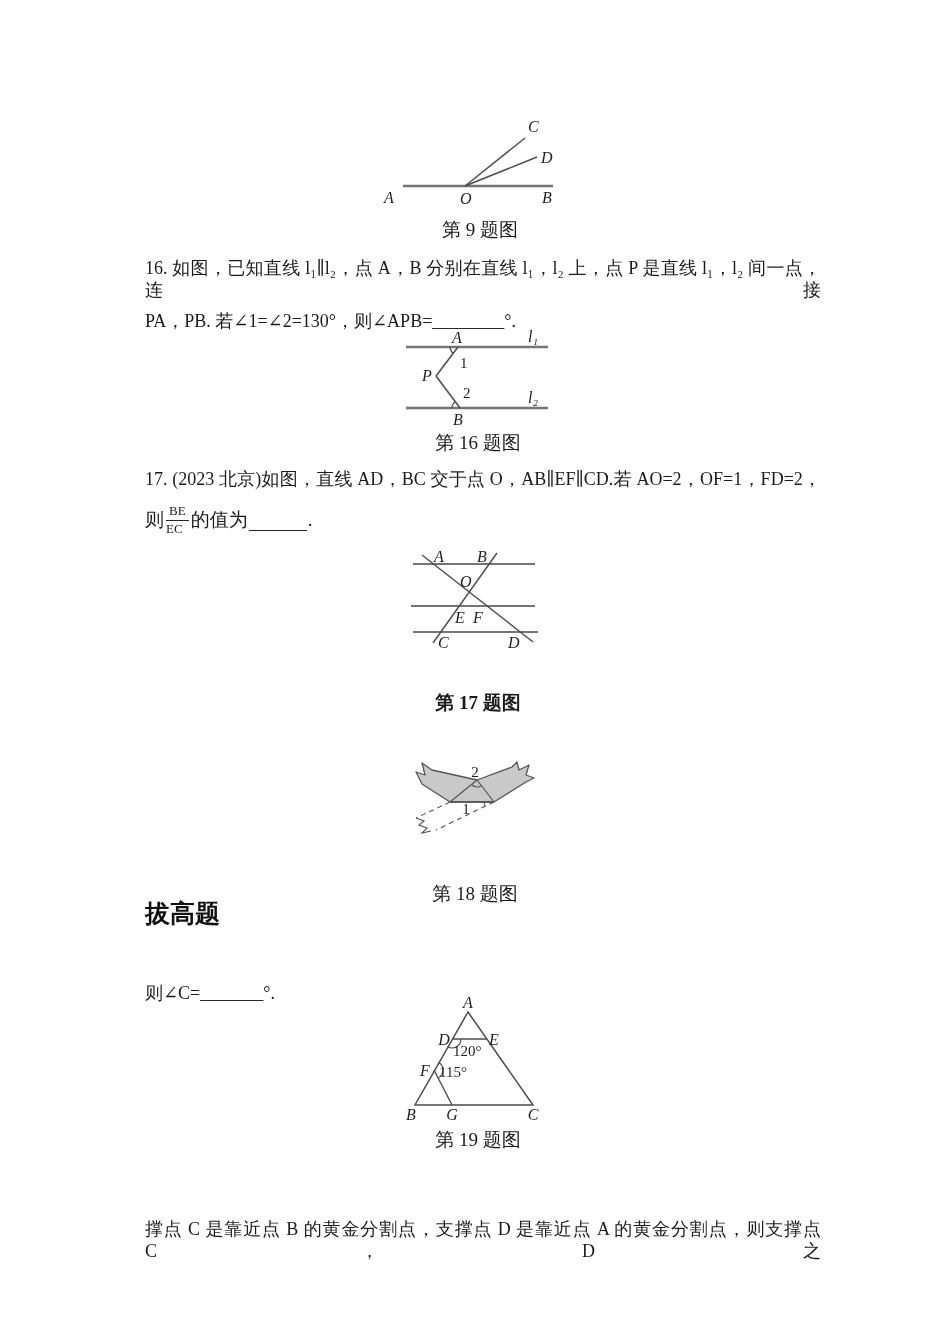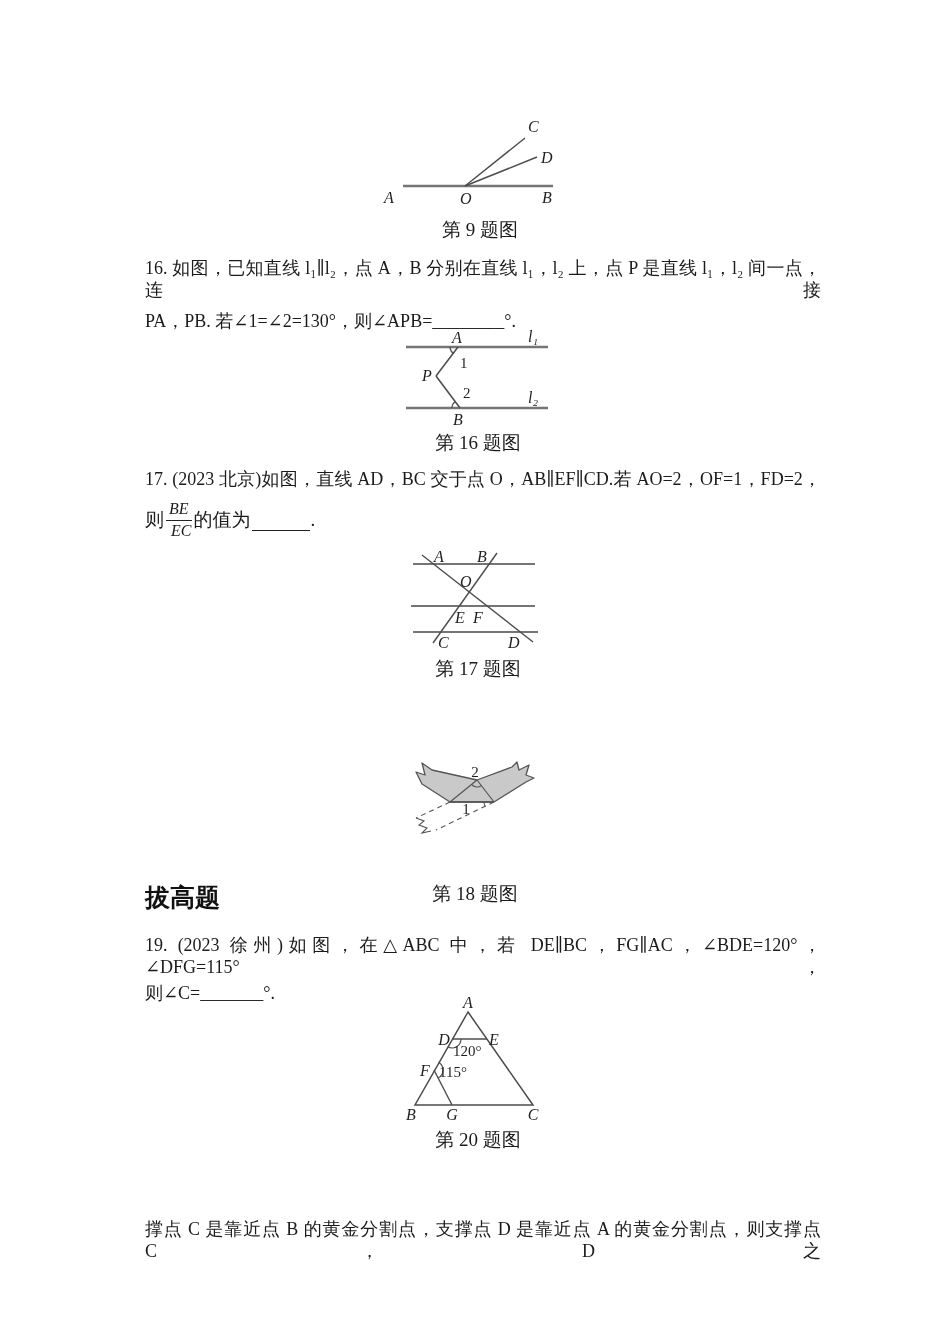--- a/index.html
+++ b/index.html
@@ -31,34 +31,34 @@
   .fig{position:absolute;}
   .fig svg{display:block;}
   .lbl{font-family:"Liberation Serif","DejaVu Serif",serif;font-style:italic;font-size:16px;fill:#1f1f1f;}
   .num{font-family:"Liberation Serif","DejaVu Serif",serif;font-style:normal;font-size:15px;fill:#1f1f1f;}
   .sec-header{
     position:absolute;
     font-family:"Liberation Sans","DejaVu Sans",sans-serif;
     font-weight:bold;
     font-size:25px;
     color:#111111;
+    margin-top:16px;
   }
   
   .fracline{
     position:absolute;
     height:44px;
     display:flex;
     align-items:center;
     font-size:19px;
   }
   .frac{
     display:inline-block;
-    text-align:right;
-    font-style:italic;
-    font-size:16px;
+    text-align:left;
+    font-size:13px;
     line-height:1.15;
     margin:0 2px;
     vertical-align:middle;
   }
   .frac .fnum{display:block;border-bottom:1.4px solid #222;padding:0 3px 1px 3px;}
   .frac .fden{display:block;padding-top:1px;}
   .blankline{
     display:inline-block;
     width:58px;
     height:1.1em;
@@ -68,21 +68,21 @@
   
   #fig15{left:380px;top:112px;}
   #cap15{left:380px;top:218px;}
   #q16l1{left:145px;top:257px;width:676px;}
   #q16l2{left:145px;top:310px;width:676px;}
   #fig16{left:398px;top:330px;}
   #cap16{left:378px;top:431px;}
   #q17l1{left:145px;top:452px;width:676px;margin-top:16px;}
   #q17l2{left:145px;top:498px;width:676px;}
   #fig17{left:395px;top:548px;}
-  #cap17{left:378px;top:657px;}
+  #cap17{left:378px;top:691px;font-weight:bold;}
   #q18l1{left:145px;top:699px;width:676px;}
   #q18l2{left:145px;top:738px;width:676px;}
   #fig18{left:414px;top:760px;}
   #cap18{left:375px;top:842px;margin-top:40px;}
   #sec{left:145px;top:881px;}
   #q19l1{left:145px;top:934px;width:676px;}
   #q19l2{left:145px;top:982px;width:676px;}
   #fig19{left:405px;top:997px;}
   #cap19{left:378px;top:1128px;}
   #q20l1{left:145px;top:1172px;width:676px;}
@@ -172,38 +172,37 @@
       <path d="M57.6,24.4 A7,7 0 0 0 67.3,25.6" fill="none" stroke="#555555" stroke-width="1.1"></path>
       <path d="M70,42 A10,10 0 0 0 71,46.3" fill="none" stroke="#555555" stroke-width="1.1"></path>
       <text class="num" x="61" y="17" text-anchor="middle">2</text>
       <text class="num" x="52" y="54" text-anchor="middle">1</text>
     </svg>
   </div>
   <div class="caption" id="cap18">第 18 题图</div>
 
   <div class="sec-header" id="sec">拔高题</div>
 
-  <div class="tline jline" id="q19l1">19. (2023 徐州)如图，在△ABC 中，若 DE∥BC，FG∥AC，∠BDE=120°，∠DFG=115°，</div>
   <div class="tline" id="q19l2">则∠C=_______°.</div>
 
   <div class="fig" id="fig19">
     <svg width="165" height="128" viewBox="0 0 165 128">
       <polygon points="63,15 10,108 128,108" fill="none" stroke="#4c4c4c" stroke-width="1.5"></polygon>
       <line x1="47" y1="42" x2="82" y2="42" stroke="#4c4c4c" stroke-width="1.4"></line>
       <line x1="29" y1="73" x2="47" y2="108" stroke="#4c4c4c" stroke-width="1.4"></line>
       <path d="M56,42 A9,9 0 0 1 42.6,49.8" fill="none" stroke="#4c4c4c" stroke-width="1.1"></path>
       <path d="M33.6,65.3 A9,9 0 0 1 33.1,81" fill="none" stroke="#4c4c4c" stroke-width="1.1"></path>
       <text class="lbl" x="63" y="11" text-anchor="middle">A</text>
       <text class="lbl" x="6" y="123" text-anchor="middle">B</text>
       <text class="lbl" x="128" y="123" text-anchor="middle">C</text>
       <text class="lbl" x="39" y="48" text-anchor="middle">D</text>
       <text class="lbl" x="89" y="48" text-anchor="middle">E</text>
       <text class="lbl" x="20" y="79" text-anchor="middle">F</text>
       <text class="lbl" x="47" y="123" text-anchor="middle">G</text>
       <text class="num" x="48" y="59">120°</text>
       <text class="num" x="34" y="80">115°</text>
     </svg>
   </div>
-  <div class="caption" id="cap19">第 20 题图</div>
+  <div class="caption" id="cap19">第 19 题图</div>
 
   <div class="tline jline" id="q20l2">撑点 C 是靠近点 B 的黄金分割点，支撑点 D 是靠近点 A 的黄金分割点，则支撑点 C，D 之</div>
 
 </div>
 
 </body></html>

